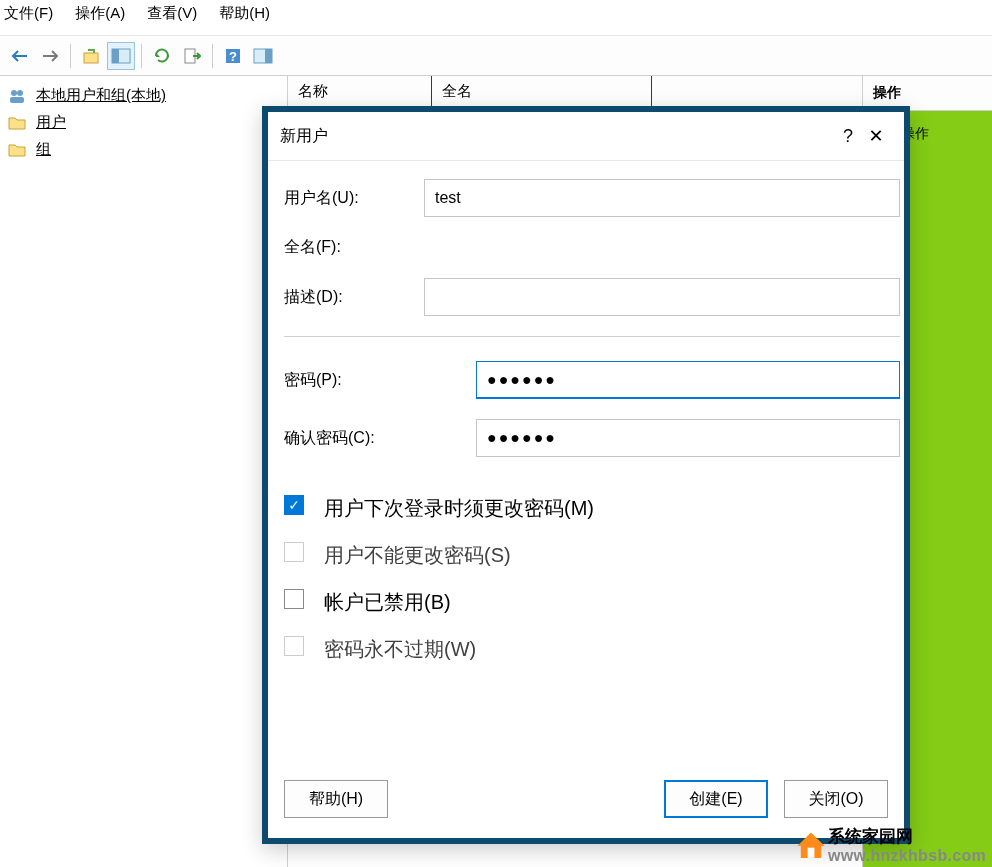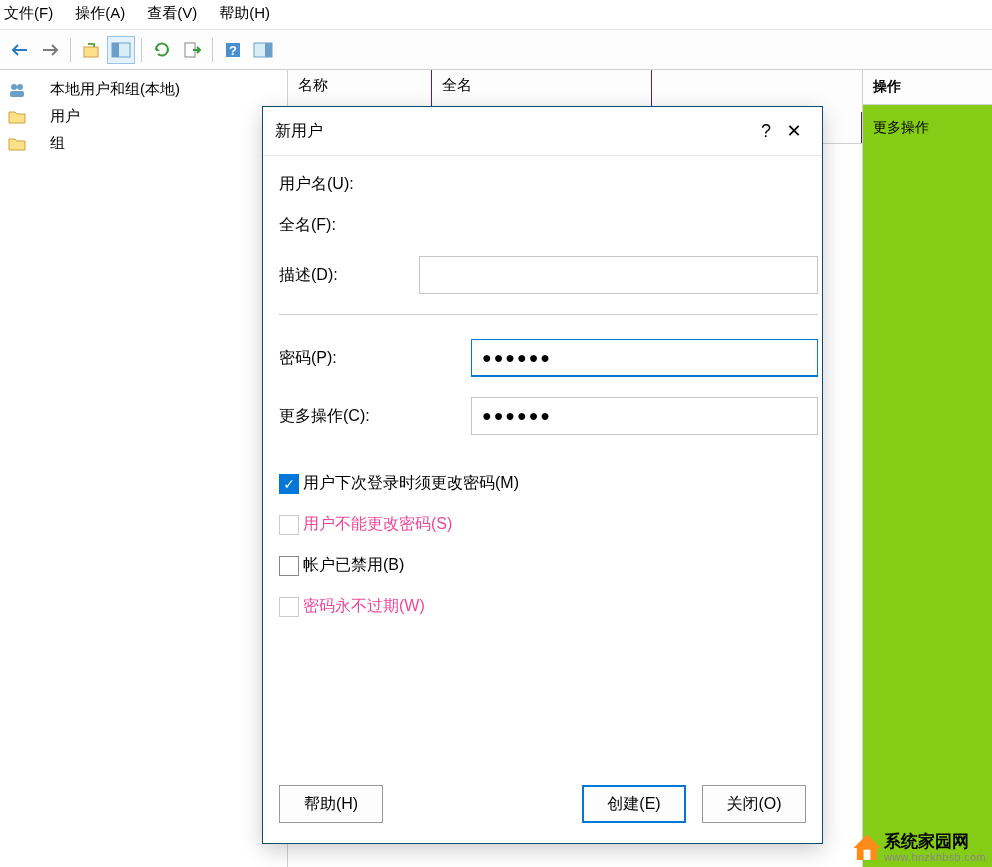--- a/index.html
+++ b/index.html
@@ -10,21 +10,21 @@
   width: 992px;
   height: 867px;
   overflow: hidden;
   position: relative;
   color: #000;
 }
 
 .menubar {
   display: flex;
   gap: 22px;
-  padding: 4px 8px 6px 4px;
+  padding: 4px 8px 12px 4px;
   border-bottom: 1px solid #e5e5e5;
   font-size: 15px;
 }
 .menubar span { cursor: default; }
 
 .toolbar {
   display: flex;
   align-items: center;
   gap: 2px;
   padding: 4px 6px;
@@ -51,21 +51,22 @@
 }
 .tree-pane {
   width: 288px;
   border-right: 1px solid #d0d0d0;
   padding-top: 6px;
   font-size: 15px;
 }
 .tree-item {
   display: flex; align-items: center;
   padding: 4px 4px 4px 8px;
-  gap: 24px;
+  gap: 10px;
+  text-decoration: underline;
 }
 .tree-item.child { }
 .tree-item .icon-sm { width: 18px; height: 18px; display:flex; align-items:center; justify-content:center;}
 .list-pane {
   flex: 1;
   position: relative;
 }
 .list-header {
   display: flex;
   border-bottom: 1px solid #d0d0d0;
@@ -88,24 +89,24 @@
   padding: 8px 10px;
   font-weight: bold;
   background: #fdfdfd;
   border-bottom: 1px solid #d0d0d0;
 }
 .actions-pane .ai { padding: 14px 10px; }
 
 .dialog {
   position: absolute;
   left: 262px; top: 106px;
-  width: 561px;
+  width: 648px;
   height: 738px;
   background: #fff;
-  border: 1px solid #0c4a6e;
+  border: 6px solid #0c4a6e;
   box-shadow: 0 6px 20px rgba(0,0,0,0.2);
   display: flex;
   flex-direction: column;
 }
 .dlg-title {
   display: flex;
   align-items: center;
   padding: 10px 14px 10px 12px;
   font-size: 16px;
   border-bottom: 1px solid #e8e8e8;
@@ -139,26 +140,26 @@
   outline: none;
 }
 .form-row.pw label { width: 192px; }
 .form-row.pw input { font-size: 16px; letter-spacing: 2px; }
 .form-row.pw input.focused { border: 1px solid #0078d7; border-bottom: 2px solid #0078d7;}
 .hr {
   border: none; border-top: 1px solid #d0d0d0;
   margin: 8px 0 24px 0;
 }
 .cb-row {
-  display: flex; align-items:flex-end;
-  gap: 4px;
+  display: flex; align-items:flex-start;
+  gap: 20px;
   margin-bottom: 20px;
-  font-size: 16px;
-}
-.cb-row.disabled { color: #ec4899; margin-top: 8px; }
+  font-size: 20px;
+}
+.cb-row.disabled { color: #404040; margin-top: 8px; }
 .cb {
   width: 20px; height: 20px;
   border: 1px solid #888;
   background:#fff;
   display:flex; align-items:center; justify-content:center;
   flex-shrink: 0;
 }
 .cb.checked { background:#0078d7; border-color:#0078d7; }
 .cb.checked::after { content:"✓"; color:#fff; font-size:14px; line-height:1;}
 .cb-row.disabled .cb { border-color:#ccc; }
@@ -184,21 +185,21 @@
   position: absolute;
   right: 6px; bottom: 2px;
   display:flex; align-items:center; 
   font-size: 14px;
 }
 .watermark .logo {
   width: 34px; height: 34px;
 }
 .watermark .txt { display:flex; flex-direction:column; line-height:1.15; }
 .watermark .txt .cn { font-weight:bold; font-size:17px; }
-.watermark .txt .en { font-size:11px; color:#888; letter-spacing:0.3px;}
+.watermark .txt .en { font-size:16px; color:#888; letter-spacing:0.3px;font-weight:bold;}
 </style>
 </head>
 <body>
 
 <div class="menubar">
   <span><span>文件(F)</span></span>
   <span><span>操作(A)</span></span>
   <span><span>查看(V)</span></span>
   <span><span>帮助(H)</span></span>
 </div>
@@ -302,35 +303,36 @@
 
 <div class="dialog">
   <div class="dlg-title">
     <span class="t">新用户</span>
     <span class="help">?</span>
     <span class="close">✕</span>
   </div>
   <div class="dlg-body">
     <div class="form-row">
       <label><span>用户名(U):</span></label>
+      <input type="text" value="test" style="">
     </div>
     <div class="form-row">
       <label><span>全名(F):</span></label>
     </div>
     <div class="form-row">
       <label><span>描述(D):</span></label>
       <input type="text" value="" style="">
     </div>
     <hr class="hr">
     <div class="form-row pw">
       <label><span>密码(P):</span></label>
       <input type="text" class="focused" value="●●●●●●" style="">
     </div>
     <div class="form-row pw">
-      <label><span>更多操作(C):</span></label>
+      <label><span>确认密码(C):</span></label>
       <input type="text" value="●●●●●●" style="">
     </div>
     <div style="height:18px"></div>
     <div class="cb-row">
       <span class="cb checked"></span>
       <span>用户下次登录时须更改密码(M)</span>
     </div>
     <div class="cb-row disabled">
       <span class="cb"></span>
       <span>用户不能更改密码(S)</span>

